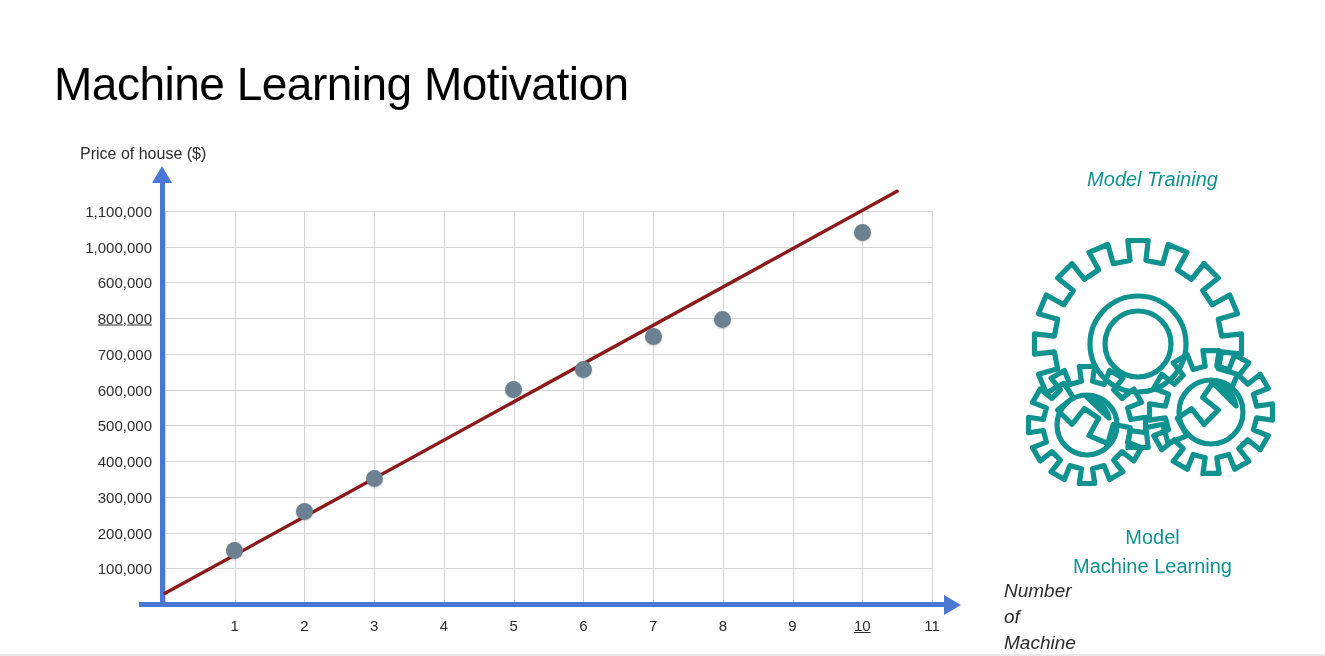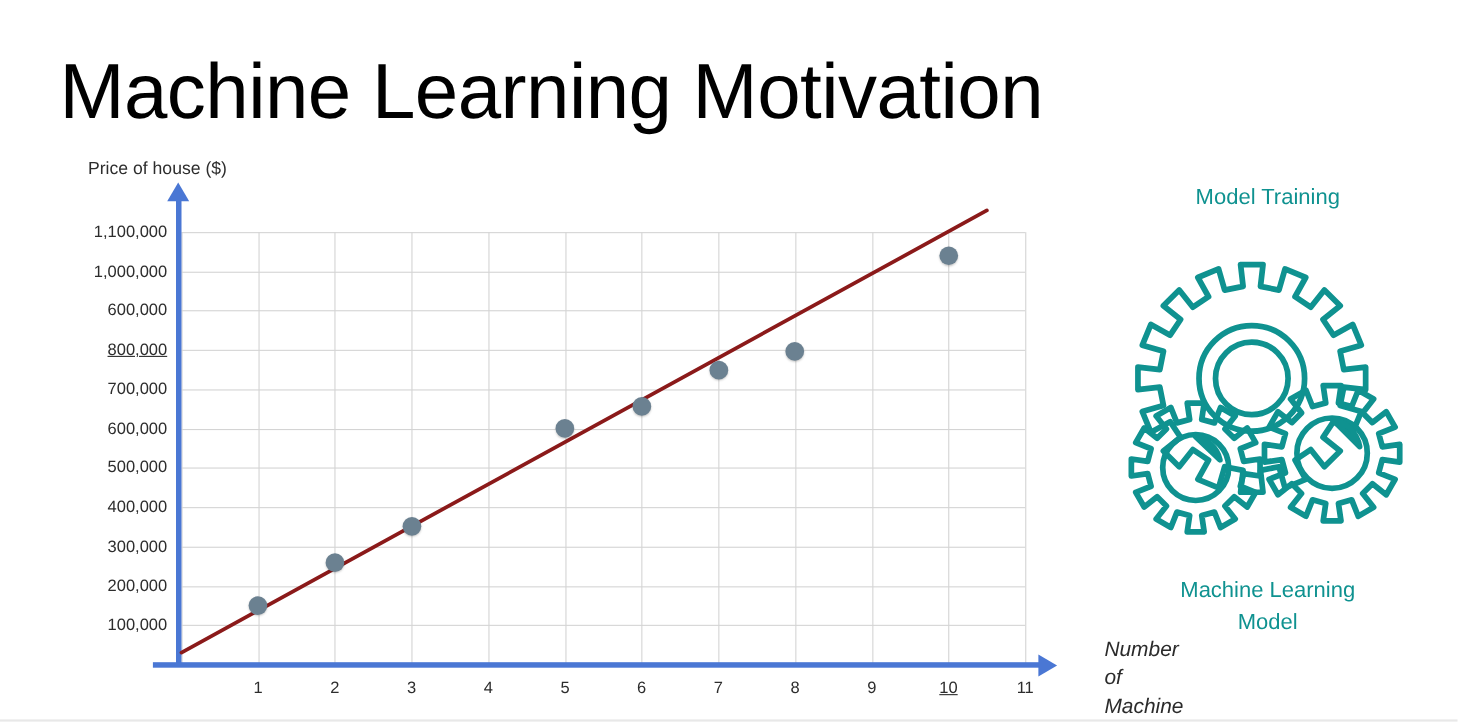--- a/index.html
+++ b/index.html
@@ -14,21 +14,21 @@
     overflow: hidden;
     font-family: "Liberation Sans", sans-serif;
     -webkit-font-smoothing: antialiased;
   }
 
   
   #slide-title {
     position: absolute;
     left: 54px;
     top: 52px;
-    font-size: 71px;
+    font-size: 46px;
     line-height: 64px;
     font-weight: 400;
     color: #000000;
     letter-spacing: -0.5px;
     white-space: nowrap;
   }
 
   
   #chart-area {
     position: absolute;
@@ -170,20 +170,21 @@
   }
   #model-training-label {
     position: absolute;
     left: 0;
     right: 0;
     top: 168px;
     text-align: center;
     font-size: 20px;
     color: #0f9290;
     white-space: nowrap;
+    font-style: italic;
   }
   #gears-icon {
     position: absolute;
     left: 45px;
     top: 232px;
     width: 265px;
     height: 265px;
   }
   #ml-model-label {
     position: absolute;
@@ -310,18 +311,18 @@
         <path d="M 62 165 A 28 28 0 0 1 84 186 Z"></path>
 
         <path id="gear-small-right-teeth" d="M 177.91 118.53 L 194.09 118.53 L 191.77 134.36 L 203.83 137.59 L 209.73 122.72 L 223.74 130.81 L 213.81 143.36 L 222.64 152.19 L 235.19 142.26 L 243.28 156.27 L 228.41 162.17 L 231.64 174.23 L 247.47 171.91 L 247.47 188.09 L 231.64 185.77 L 228.41 197.83 L 243.28 203.73 L 235.19 217.74 L 222.64 207.81 L 213.81 216.64 L 223.74 229.19 L 209.73 237.28 L 203.83 222.41 L 191.77 225.64 L 194.09 241.47 L 177.91 241.47 L 180.23 225.64 L 168.17 222.41 L 162.27 237.28 L 148.26 229.19 L 158.19 216.64 L 149.36 207.81 L 136.81 217.74 L 128.72 203.73 L 143.59 197.83 L 140.36 185.77 L 124.53 188.09 L 124.53 171.91 L 140.36 174.23 L 143.59 162.17 L 128.72 156.27 L 136.81 142.26 L 149.36 152.19 L 158.19 143.36 L 148.26 130.81 L 162.27 122.72 L 168.17 137.59 L 180.23 134.36 Z"></path>
         <circle cx="186" cy="180" r="32"></circle>
         <path d="M 186 149 A 31 31 0 0 1 211 174 Z"></path>
       </g>
     </svg>
   </div>
 
   <div id="ml-model-label">
+    <div>Model</div>
     <div>Machine Learning</div>
-    <div>Model</div>
   </div>
 </div>
 
 <div id="bottom-rule"></div>
 
 </body></html>

